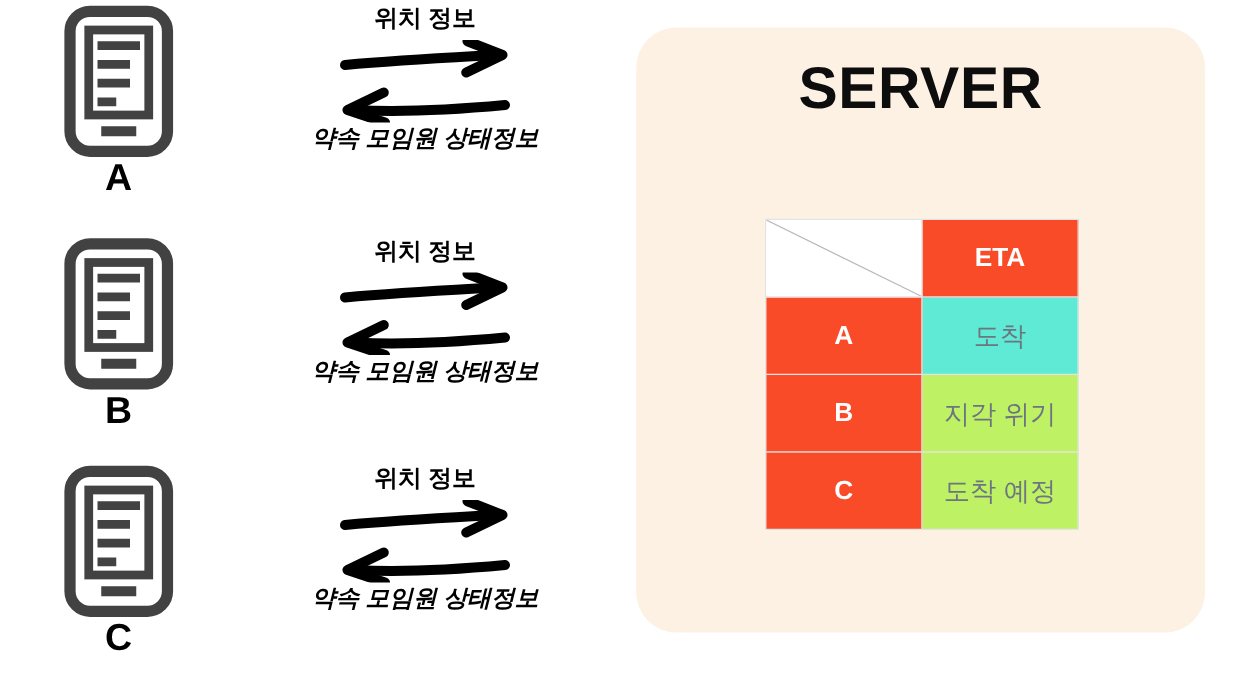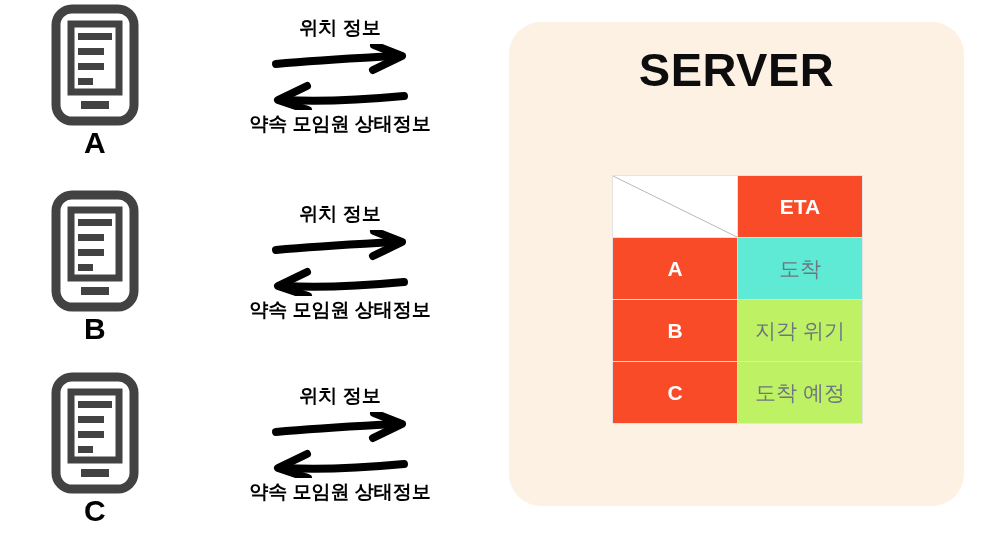--- a/index.html
+++ b/index.html
@@ -51,33 +51,33 @@
     color: #000000;
     line-height: 1;
     margin-top: 2px;
     letter-spacing: 0.5px;
   }
 
   
   .msg-block {
     position: absolute;
     left: 190px;
-    top: 12px;
+    top: 0;
     width: 300px;
     text-align: center;
   }
   .msg-label {
     font-size: 19px;
     font-weight: bold;
     color: #000000;
     line-height: 1.25;
     white-space: nowrap;
   }
   .msg-label.top { margin-bottom: 4px; }
-  .msg-label.bottom { margin-top: 2px; }
+  .msg-label.bottom { margin-top: 2px; font-style: italic; }
   .arrow-svg {
     display: block;
     margin: 0 auto;
   }
 
   
   #server-panel {
     position: absolute;
     left: 509px;
     top: 22px;

